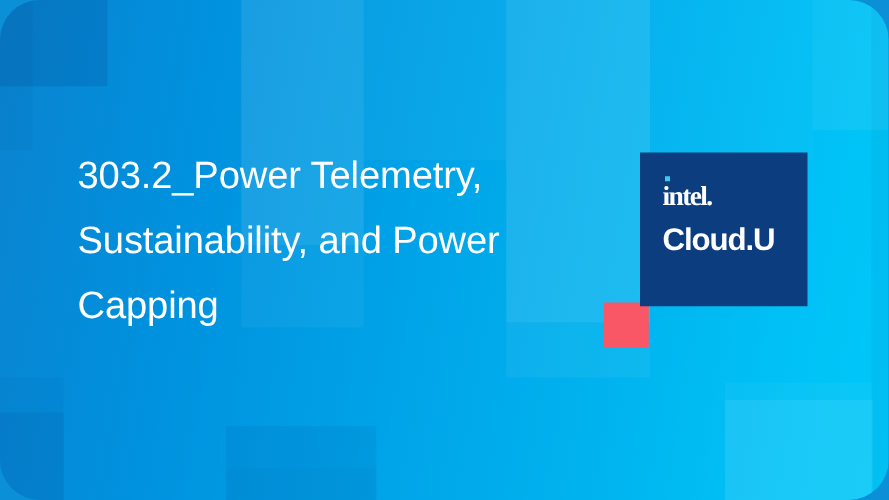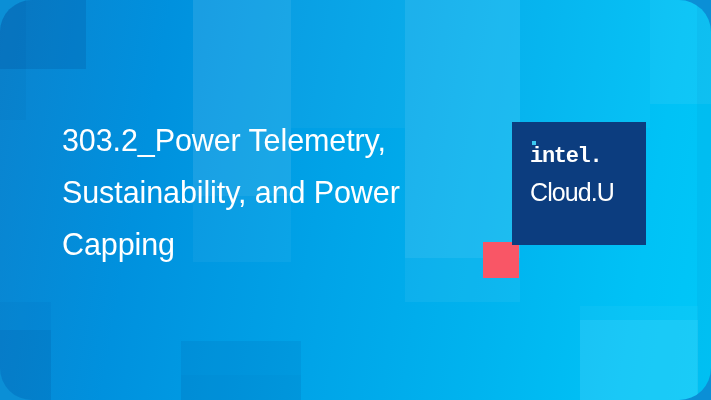--- a/index.html
+++ b/index.html
@@ -86,36 +86,36 @@
     right:10px;
   }
   .intel-word {
     display:block;
     color:#ffffff;
     font-size:22px;
     font-weight:700;
     letter-spacing:-1.3px;
     line-height:22px;
     position:relative;
-    font-family:Liberation Mono, monospace;
+    font-family:Liberation Serif, serif;
   }
   
   .intel-dot {
     position:absolute;
     left:1.5px; top:-5.5px;
     width:4.5px; height:4.5px;
     background:#3cc8f0;
   }
   .intel-period { color:#ffffff; font-weight:700; }
   .cloudu-word {
     display:block;
     margin-top:11px;
     color:#ffffff;
     font-size:25px;
-    font-weight:400;
+    font-weight:700;
     letter-spacing:-0.9px;
     line-height:27px;
   }
 </style>
 </head>
 <body>
 
 <div id="slide">
 
   <div class="block blk-tl-dark"></div>

